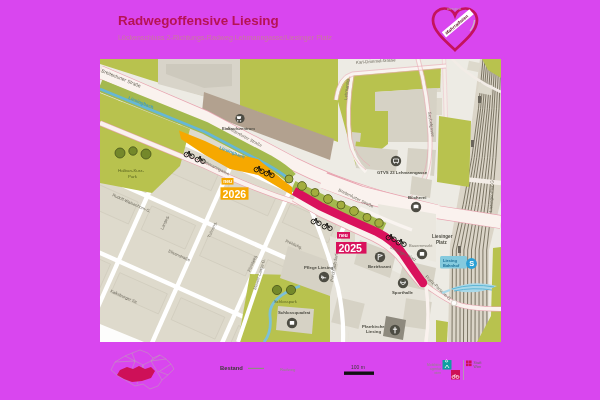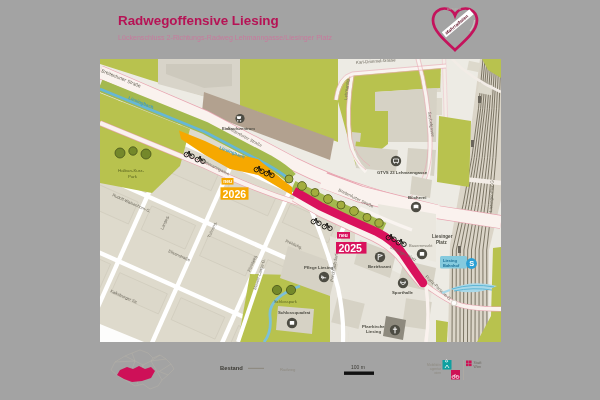--- a/index.html
+++ b/index.html
@@ -1,16 +1,16 @@
 <!DOCTYPE html>
 <html><head>
 <meta charset="utf-8">
 <style>
   html,body{margin:0;padding:0;background:#fff;}
-  #page{position:relative;width:600px;height:400px;background:#a3a3a3;font-family:"Liberation Sans",sans-serif;overflow:hidden;}
+  #page{position:relative;width:600px;height:400px;background:#d946ef;font-family:"Liberation Sans",sans-serif;overflow:hidden;}
   svg{display:block;}
   text{font-family:"Liberation Sans",sans-serif;}
 </style>
 </head>
 <body>
 <div id="page">
 <svg width="600" height="400" viewBox="0 0 600 400">
   <defs>
     <clipPath id="mapclip">
           <rect x="100" y="59" width="401" height="283"></rect>

